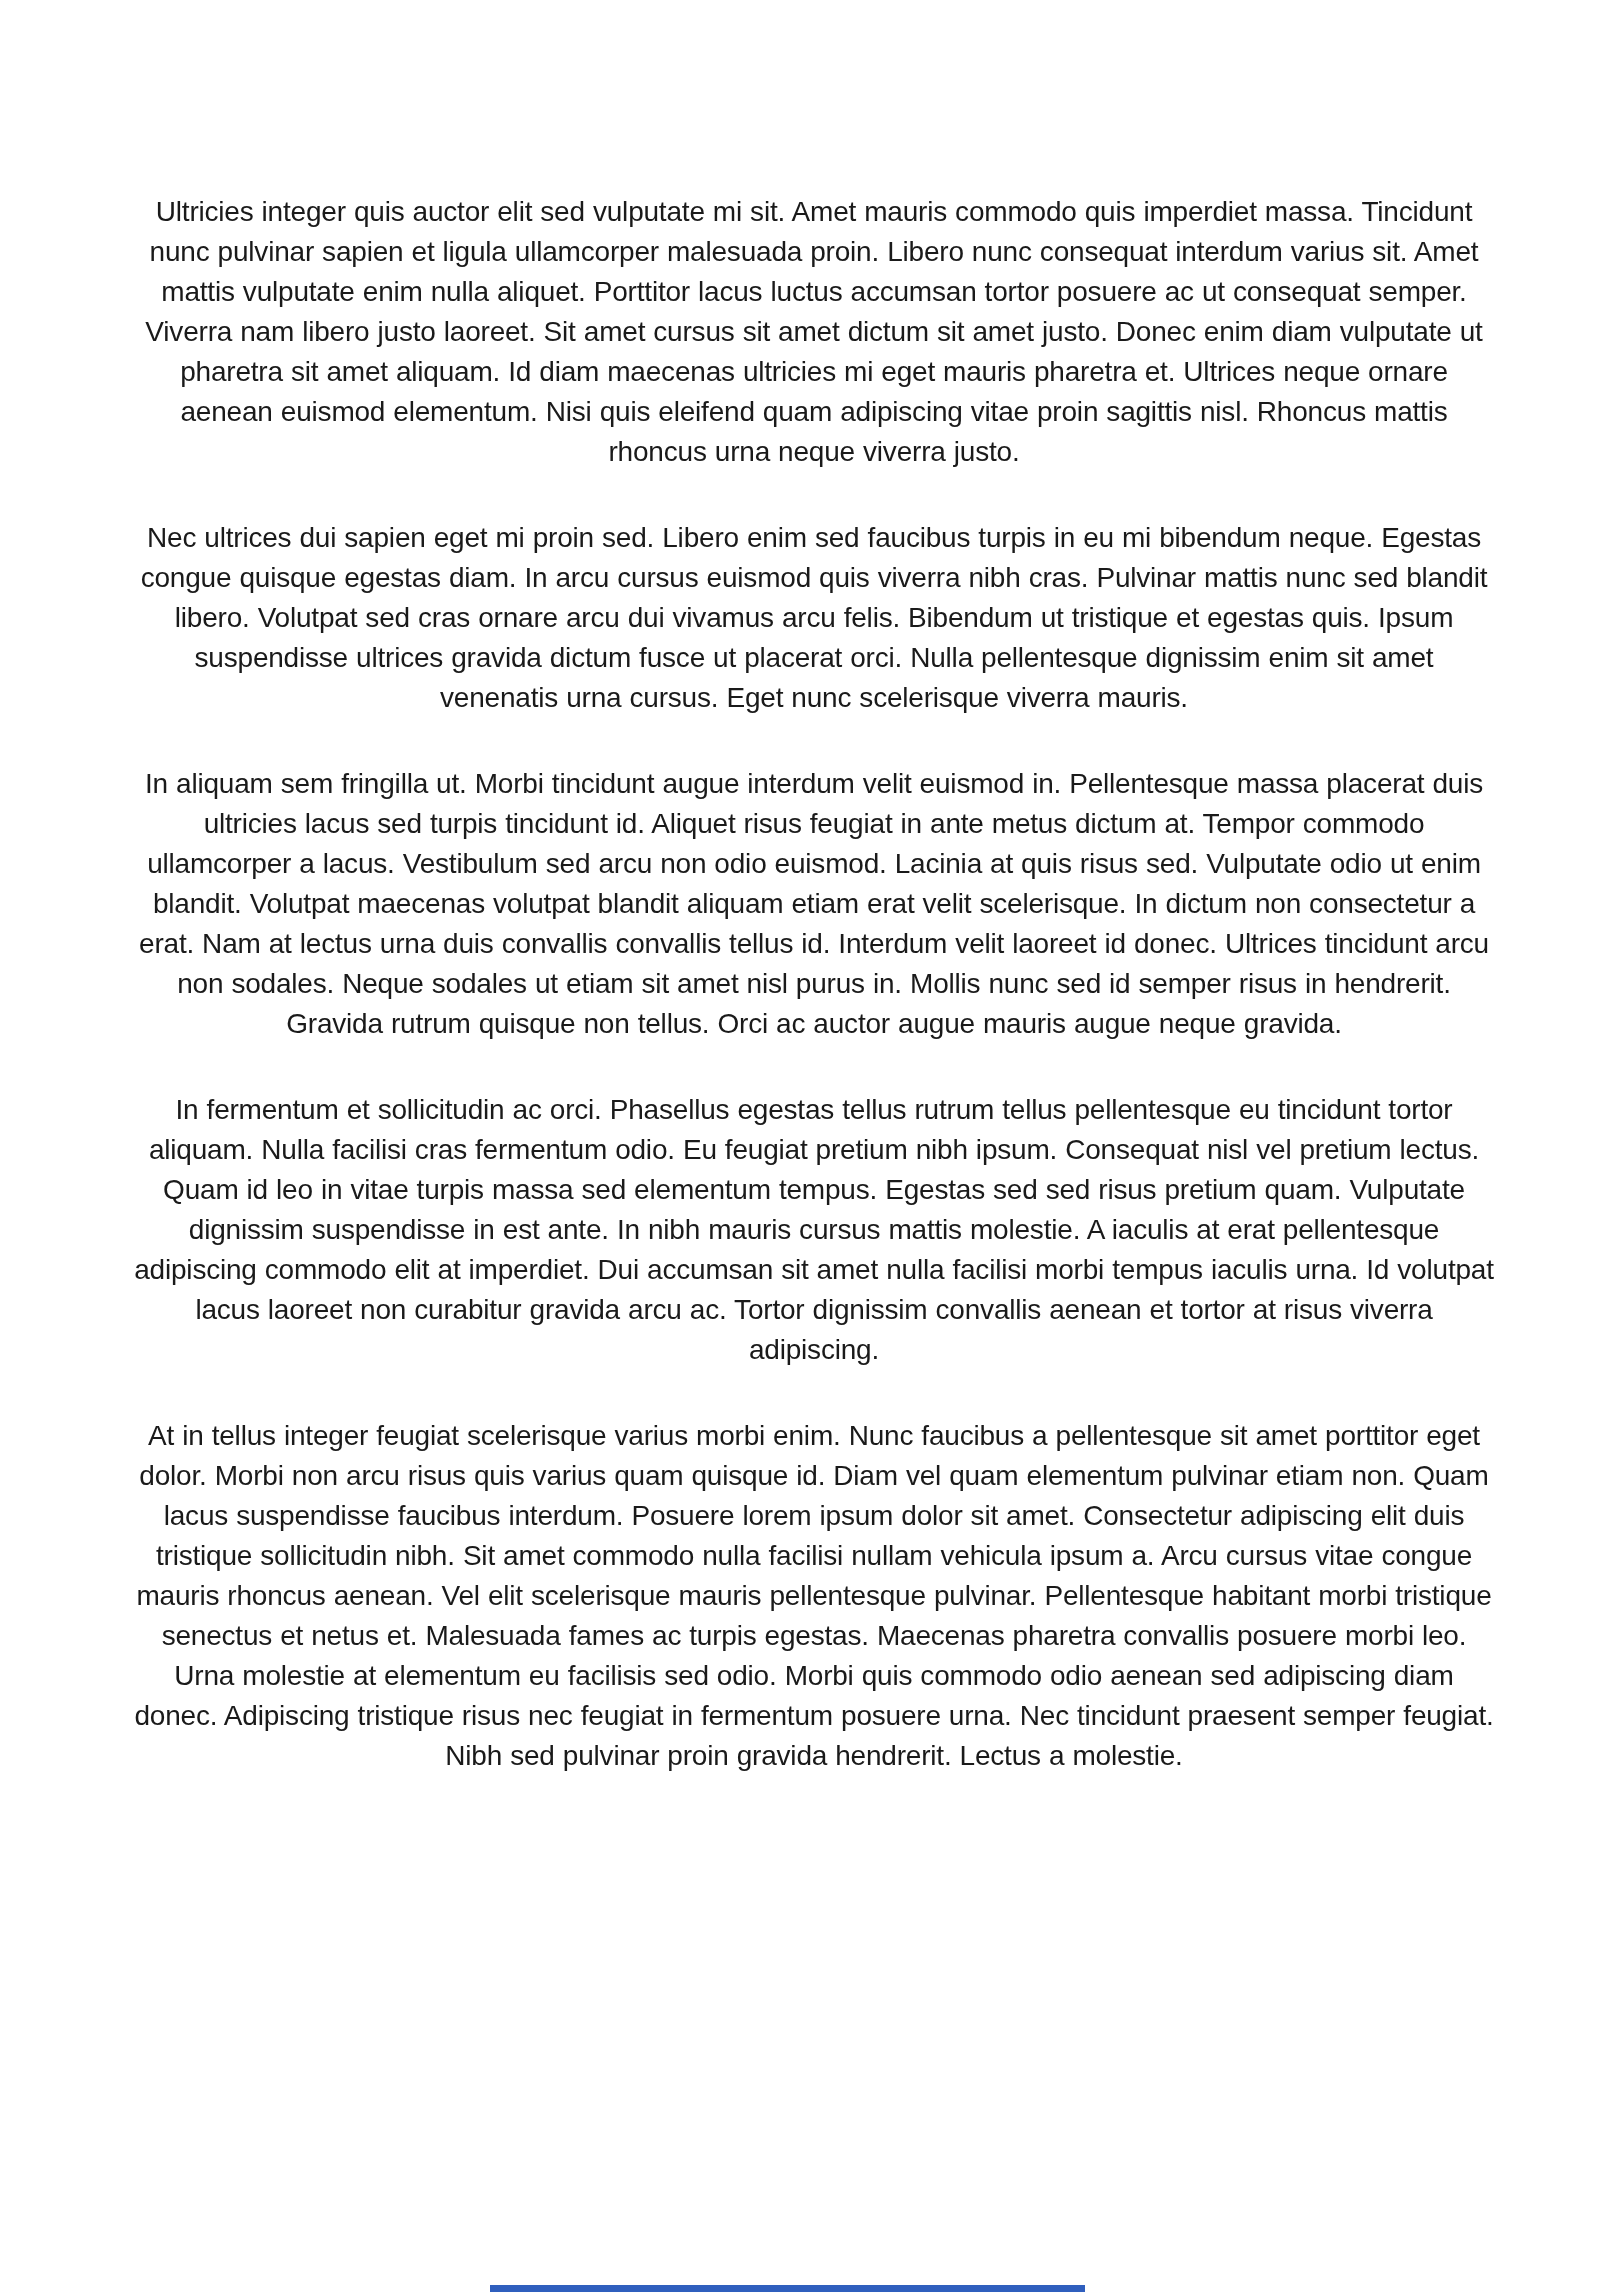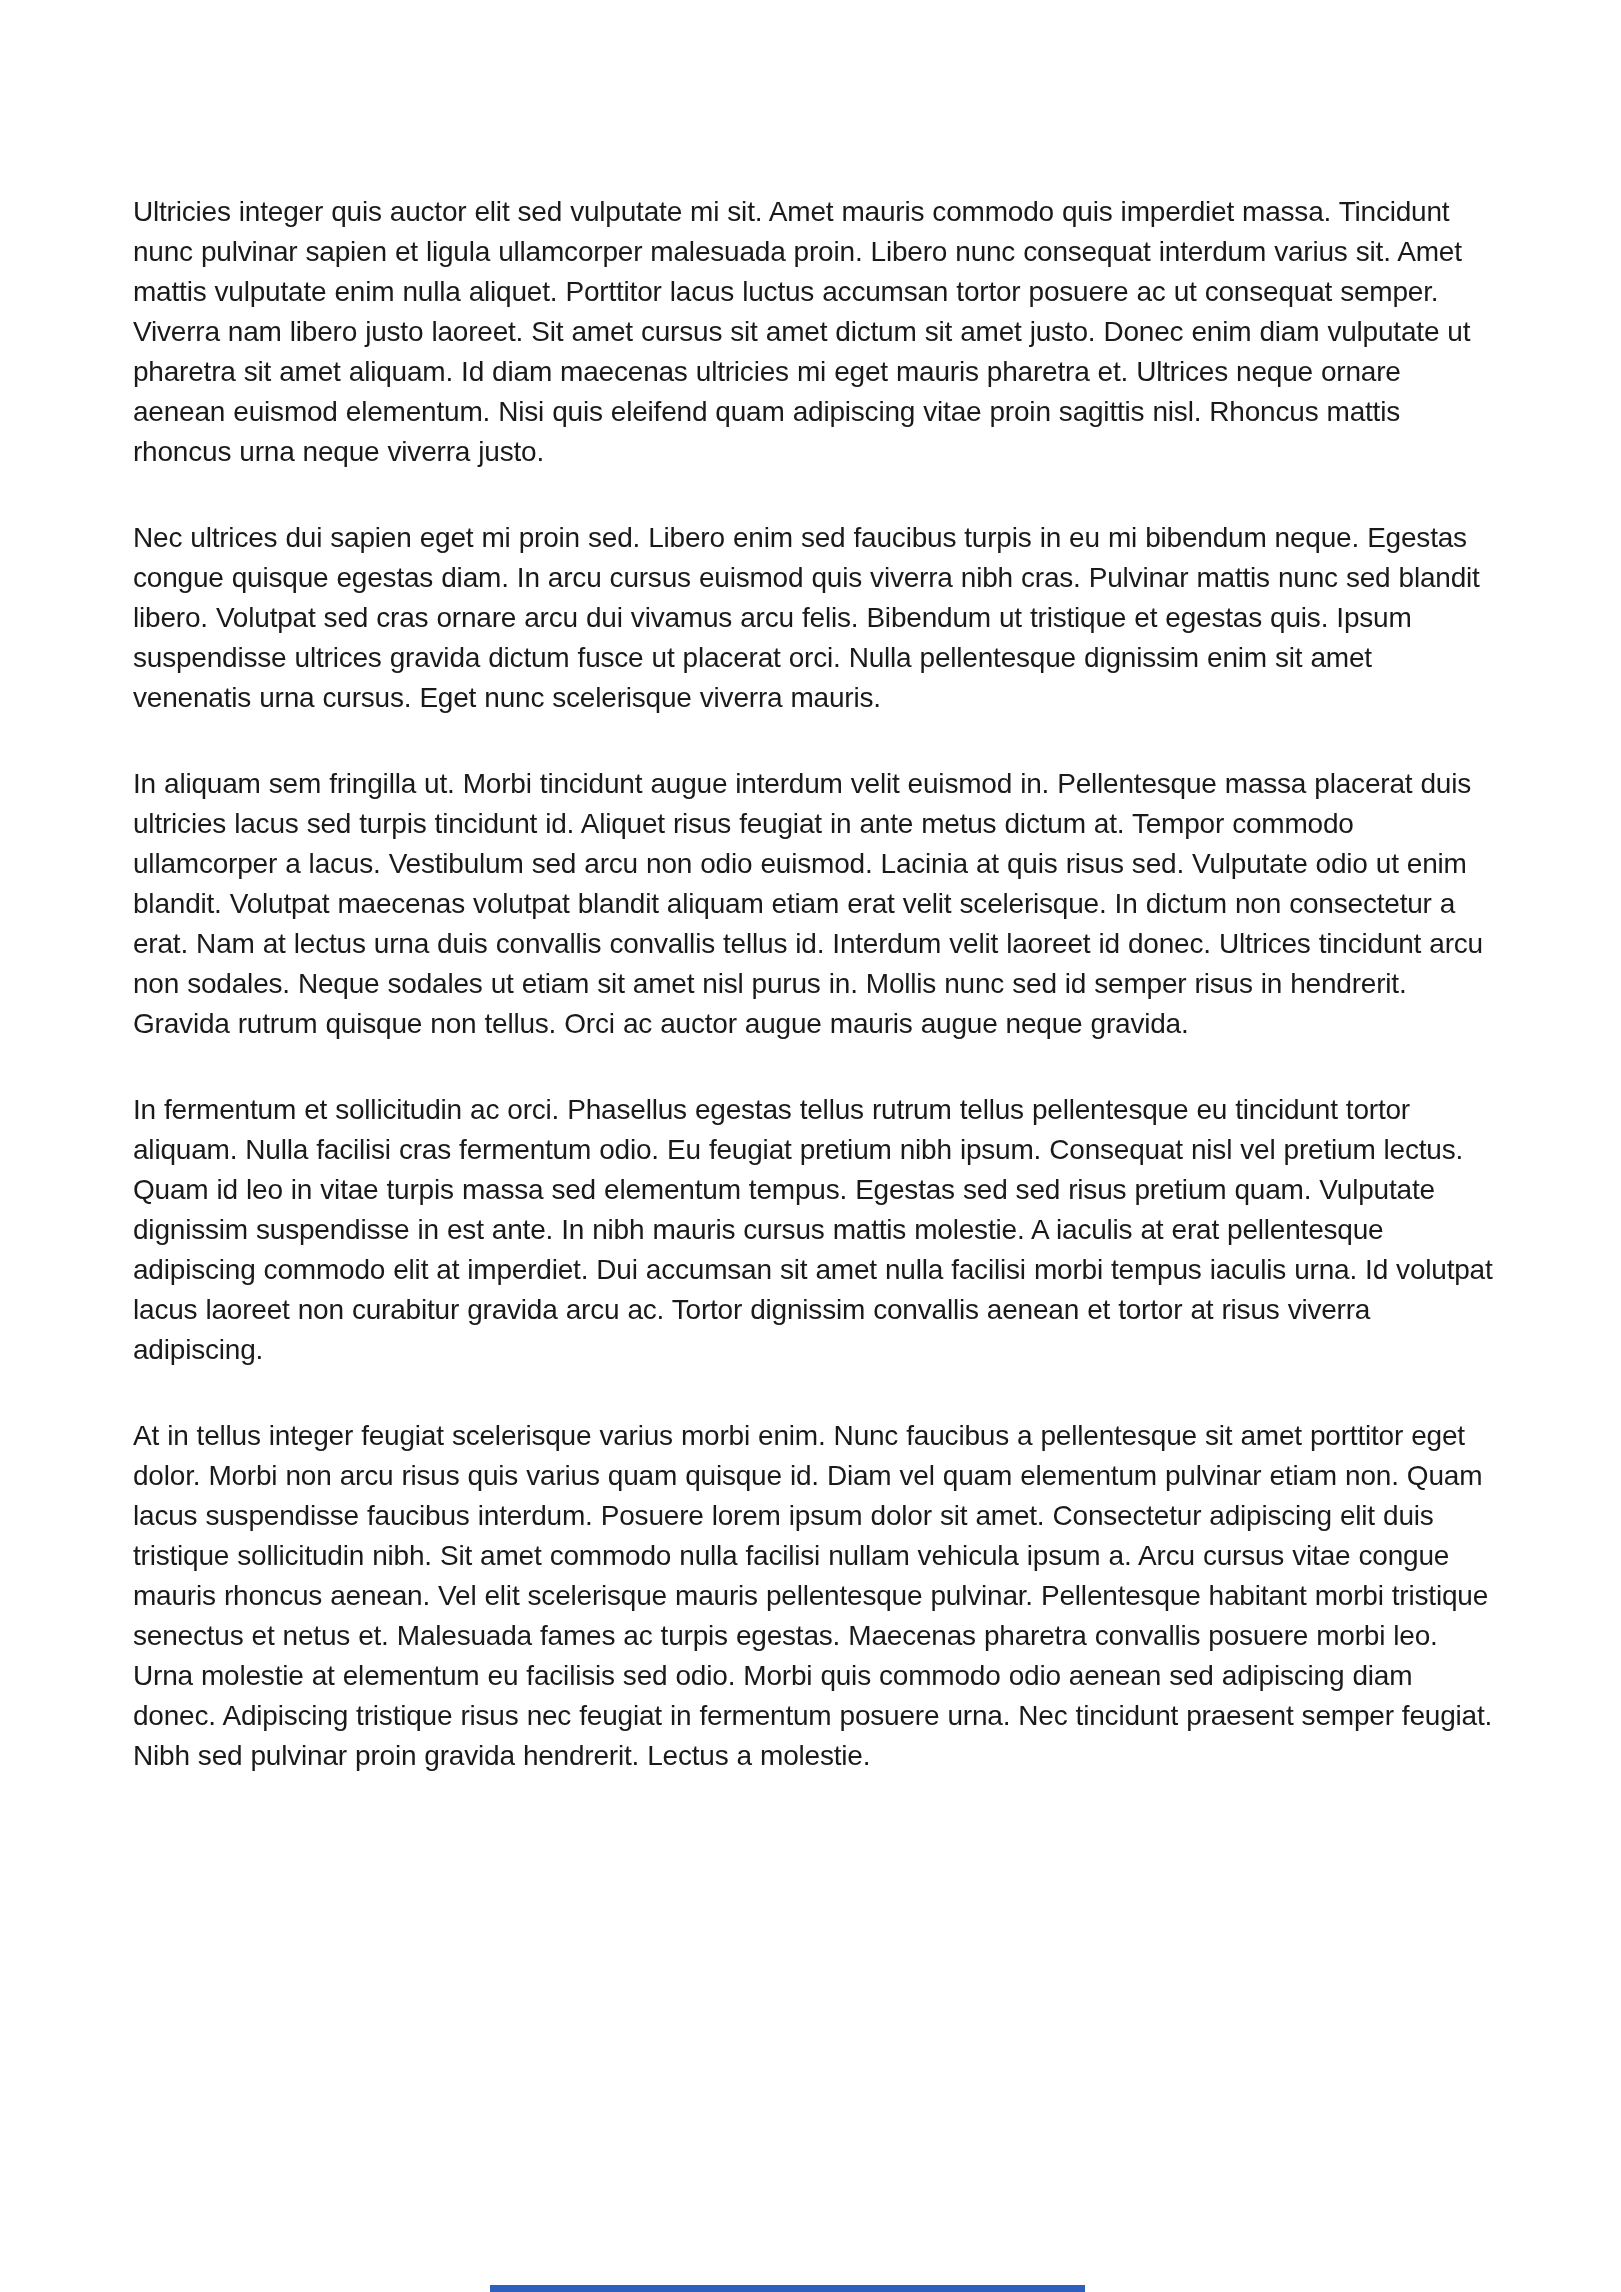--- a/index.html
+++ b/index.html
@@ -26,21 +26,21 @@
     left: 133px;
     top: 192px;
     width: 1362px;
   }
   .content p {
     margin: 0 0 46px 0;
     font-size: 28px;
     line-height: 40px;
     letter-spacing: -0.2px;
     color: #1a1a1a;
-    text-align: left;
+    text-align: center;
     word-spacing: 0.5px;
   }
   .bottom-accent-bar {
     position: absolute;
     left: 490px;
     bottom: 0;
     width: 595px;
     height: 7.8px;
     background: #2f5fbe;
   }

